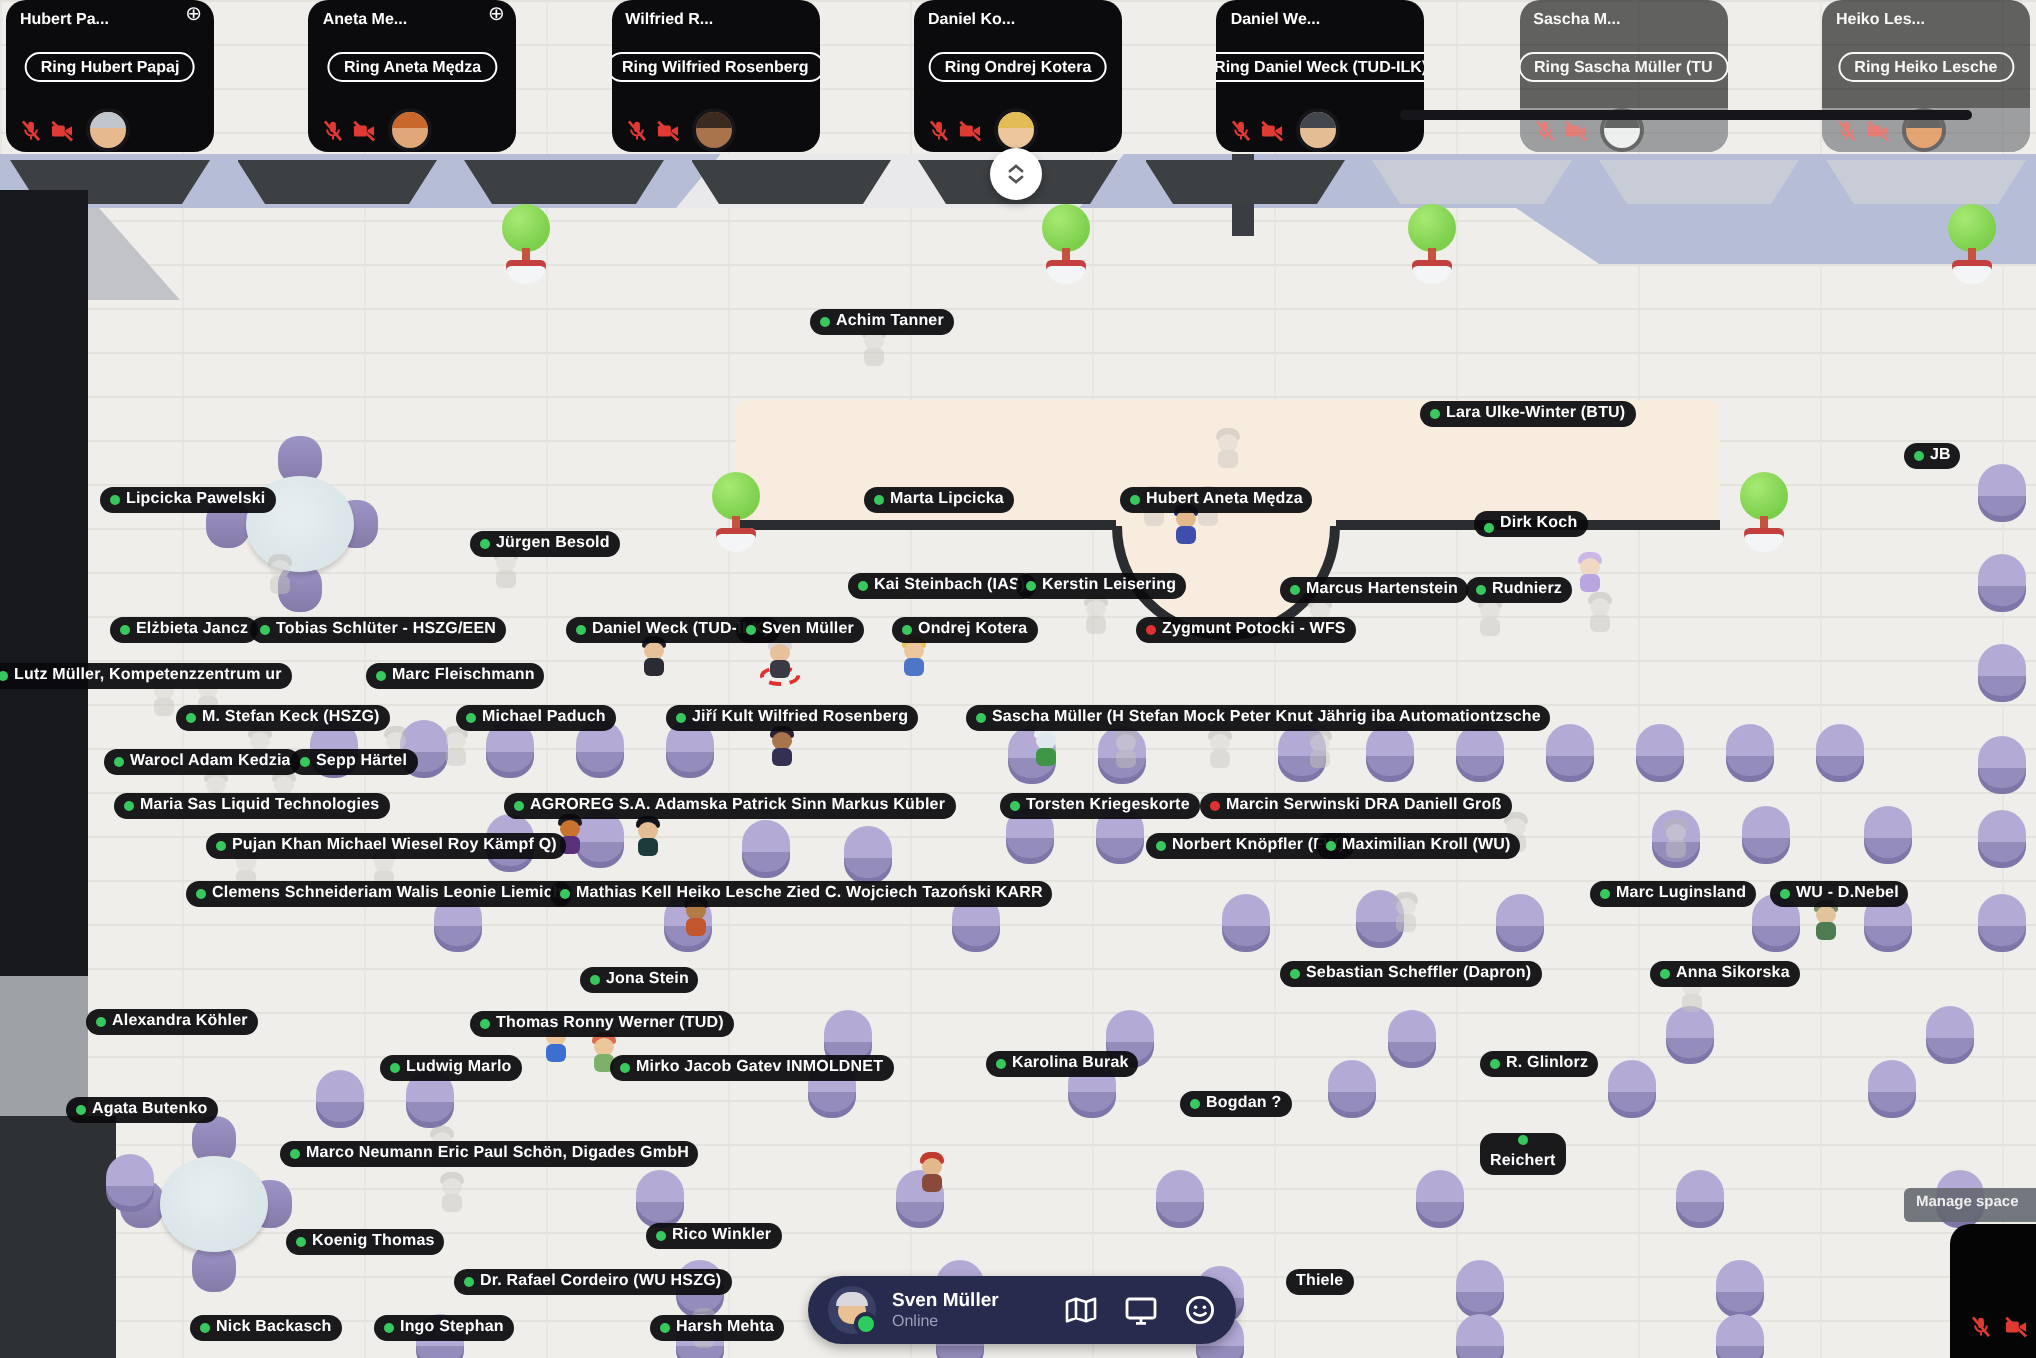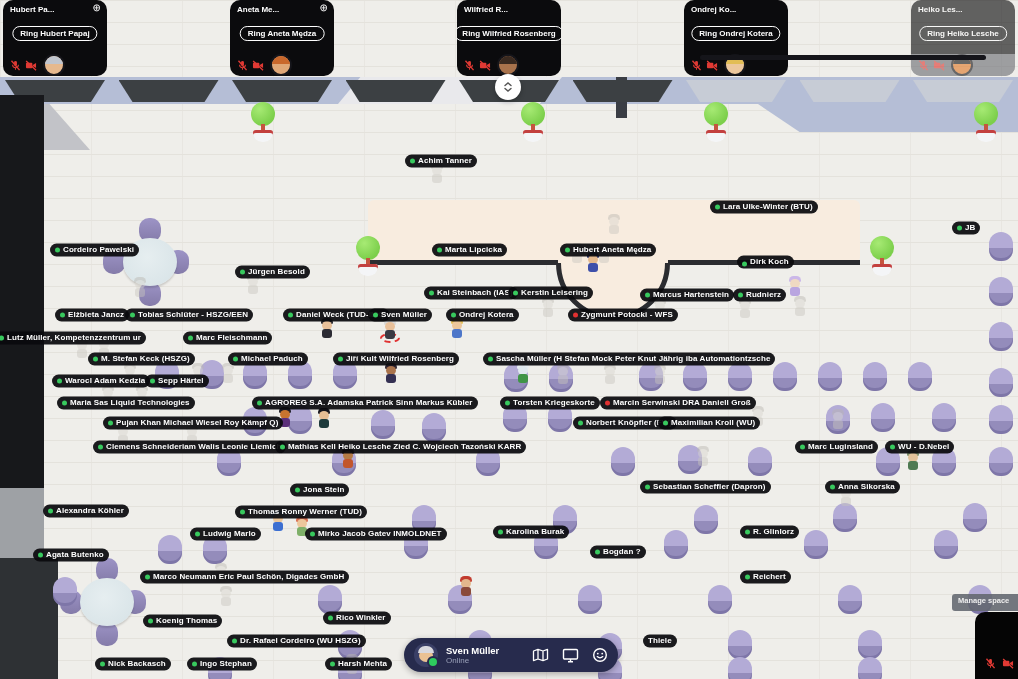--- a/index.html
+++ b/index.html
@@ -475,21 +475,21 @@
       <div class="abs map-label" style="left: 710px; top: 207px;">
         <span class="dot" style="background: rgb(56, 201, 94);"></span>
         <span>Lara Ulke-Winter (BTU)</span>
       </div>
       <div class="abs map-label" style="left: 952px; top: 228px;">
         <span class="dot" style="background: rgb(56, 201, 94);"></span>
         <span>JB</span>
       </div>
       <div class="abs map-label" style="left: 50px; top: 250px;">
         <span class="dot" style="background: rgb(56, 201, 94);"></span>
-        <span>Cordeiro Pawelski</span>
+        <span>Lipcicka Pawelski</span>
       </div>
       <div class="abs map-label" style="left: 432px; top: 250px;">
         <span class="dot" style="background: rgb(56, 201, 94);"></span>
         <span>Marta Lipcicka</span>
       </div>
       <div class="abs map-label" style="left: 560px; top: 250px;">
         <span class="dot" style="background: rgb(56, 201, 94);"></span>
         <span>Hubert Aneta Mędza</span>
       </div>
       <div class="abs map-label" style="left: 235px; top: 272px;">
@@ -657,21 +657,21 @@
         <span>Agata Butenko</span>
       </div>
       <div class="abs map-label" style="left: 590px; top: 552px;">
         <span class="dot" style="background: rgb(56, 201, 94);"></span>
         <span>Bogdan ?</span>
       </div>
       <div class="abs map-label" style="left: 140px; top: 577px;">
         <span class="dot" style="background: rgb(56, 201, 94);"></span>
         <span>Marco Neumann Eric Paul Schön, Digades GmbH</span>
       </div>
-      <div class="abs map-label" style="left: 740px; top: 577px;">
+      <div class="abs map-label" style="left: 740px; top: 577px; flex-direction: column;">
         <span class="dot" style="background: rgb(56, 201, 94);"></span>
         <span>Reichert</span>
       </div>
       <div class="abs map-label" style="left: 143px; top: 621px;">
         <span class="dot" style="background: rgb(56, 201, 94);"></span>
         <span>Koenig Thomas</span>
       </div>
       <div class="abs map-label" style="left: 323px; top: 618px;">
         <span class="dot" style="background: rgb(56, 201, 94);"></span>
         <span>Rico Winkler</span>
@@ -751,36 +751,75 @@
   <rect x="1" y="3" width="7" height="6" rx="1" fill="#e03a34"></rect>
   <path d="M8.4 5.4 L12 3.4 V8.6 L8.4 6.6 Z" fill="#e03a34"></path>
   <line x1="1.2" y1="1" x2="12" y2="11.2" stroke="#e03a34" stroke-width="1.5"></line>
           </svg>
         </div>
         <div class="tile-avatar" style="background: rgb(169, 115, 76);">
           <div class="hair" style="background: rgb(58, 42, 32);"></div>
         </div>
       </div>
       <div class="tile">
-        <div class="tile-name">Ondrej Ko...</div>
+        <div class="tile-name">Daniel Ko...</div>
         <button class="ring-btn">Ring Ondrej Kotera</button>
         <div class="tile-icons">
           <svg width="11" height="11" viewBox="0 0 12 12">
   <rect x="4.4" y="1" width="3.2" height="5.6" rx="1.6" fill="#e03a34"></rect>
   <path d="M2.8 5.2 a3.2 3.2 0 0 0 6.4 0 M6 8.4 V10.6" fill="none" stroke="#e03a34" stroke-width="1.1"></path>
   <line x1="1.6" y1="0.8" x2="10.4" y2="11" stroke="#e03a34" stroke-width="1.5"></line>
           </svg>
           <svg width="12" height="11" viewBox="0 0 13 12">
   <rect x="1" y="3" width="7" height="6" rx="1" fill="#e03a34"></rect>
   <path d="M8.4 5.4 L12 3.4 V8.6 L8.4 6.6 Z" fill="#e03a34"></path>
   <line x1="1.2" y1="1" x2="12" y2="11.2" stroke="#e03a34" stroke-width="1.5"></line>
           </svg>
         </div>
         <div class="tile-avatar" style="background: rgb(236, 199, 156);">
           <div class="hair" style="background: rgb(226, 189, 85);"></div>
+        </div>
+      </div>
+      <div class="tile">
+        <div class="tile-name">Daniel We...</div>
+        <button class="ring-btn">Ring Daniel Weck (TUD-ILK)</button>
+        <div class="tile-icons">
+          <svg width="11" height="11" viewBox="0 0 12 12">
+  <rect x="4.4" y="1" width="3.2" height="5.6" rx="1.6" fill="#e03a34"></rect>
+  <path d="M2.8 5.2 a3.2 3.2 0 0 0 6.4 0 M6 8.4 V10.6" fill="none" stroke="#e03a34" stroke-width="1.1"></path>
+  <line x1="1.6" y1="0.8" x2="10.4" y2="11" stroke="#e03a34" stroke-width="1.5"></line>
+          </svg>
+          <svg width="12" height="11" viewBox="0 0 13 12">
+  <rect x="1" y="3" width="7" height="6" rx="1" fill="#e03a34"></rect>
+  <path d="M8.4 5.4 L12 3.4 V8.6 L8.4 6.6 Z" fill="#e03a34"></path>
+  <line x1="1.2" y1="1" x2="12" y2="11.2" stroke="#e03a34" stroke-width="1.5"></line>
+          </svg>
+        </div>
+        <div class="tile-avatar" style="background: rgb(229, 189, 148);">
+          <div class="hair" style="background: rgb(65, 69, 77);"></div>
+        </div>
+      </div>
+      <div class="tile faded">
+        <div class="tile-name">Sascha M...</div>
+        <div class="tile-strip"></div>
+        <button class="ring-btn">Ring Sascha Müller (TU</button>
+        <div class="tile-icons">
+          <svg width="11" height="11" viewBox="0 0 12 12">
+  <rect x="4.4" y="1" width="3.2" height="5.6" rx="1.6" fill="#e03a34"></rect>
+  <path d="M2.8 5.2 a3.2 3.2 0 0 0 6.4 0 M6 8.4 V10.6" fill="none" stroke="#e03a34" stroke-width="1.1"></path>
+  <line x1="1.6" y1="0.8" x2="10.4" y2="11" stroke="#e03a34" stroke-width="1.5"></line>
+          </svg>
+          <svg width="12" height="11" viewBox="0 0 13 12">
+  <rect x="1" y="3" width="7" height="6" rx="1" fill="#e03a34"></rect>
+  <path d="M8.4 5.4 L12 3.4 V8.6 L8.4 6.6 Z" fill="#e03a34"></path>
+  <line x1="1.2" y1="1" x2="12" y2="11.2" stroke="#e03a34" stroke-width="1.5"></line>
+          </svg>
+        </div>
+        <div class="tile-avatar" style="background: rgb(238, 242, 245);">
+          <div class="hair" style="background: rgb(14, 16, 19);"></div>
         </div>
       </div>
       <div class="tile faded">
         <div class="tile-name">Heiko Les...</div>
         <div class="tile-strip"></div>
         <button class="ring-btn">Ring Heiko Lesche</button>
         <div class="tile-icons">
           <svg width="11" height="11" viewBox="0 0 12 12">
   <rect x="4.4" y="1" width="3.2" height="5.6" rx="1.6" fill="#e03a34"></rect>
   <path d="M2.8 5.2 a3.2 3.2 0 0 0 6.4 0 M6 8.4 V10.6" fill="none" stroke="#e03a34" stroke-width="1.1"></path>

